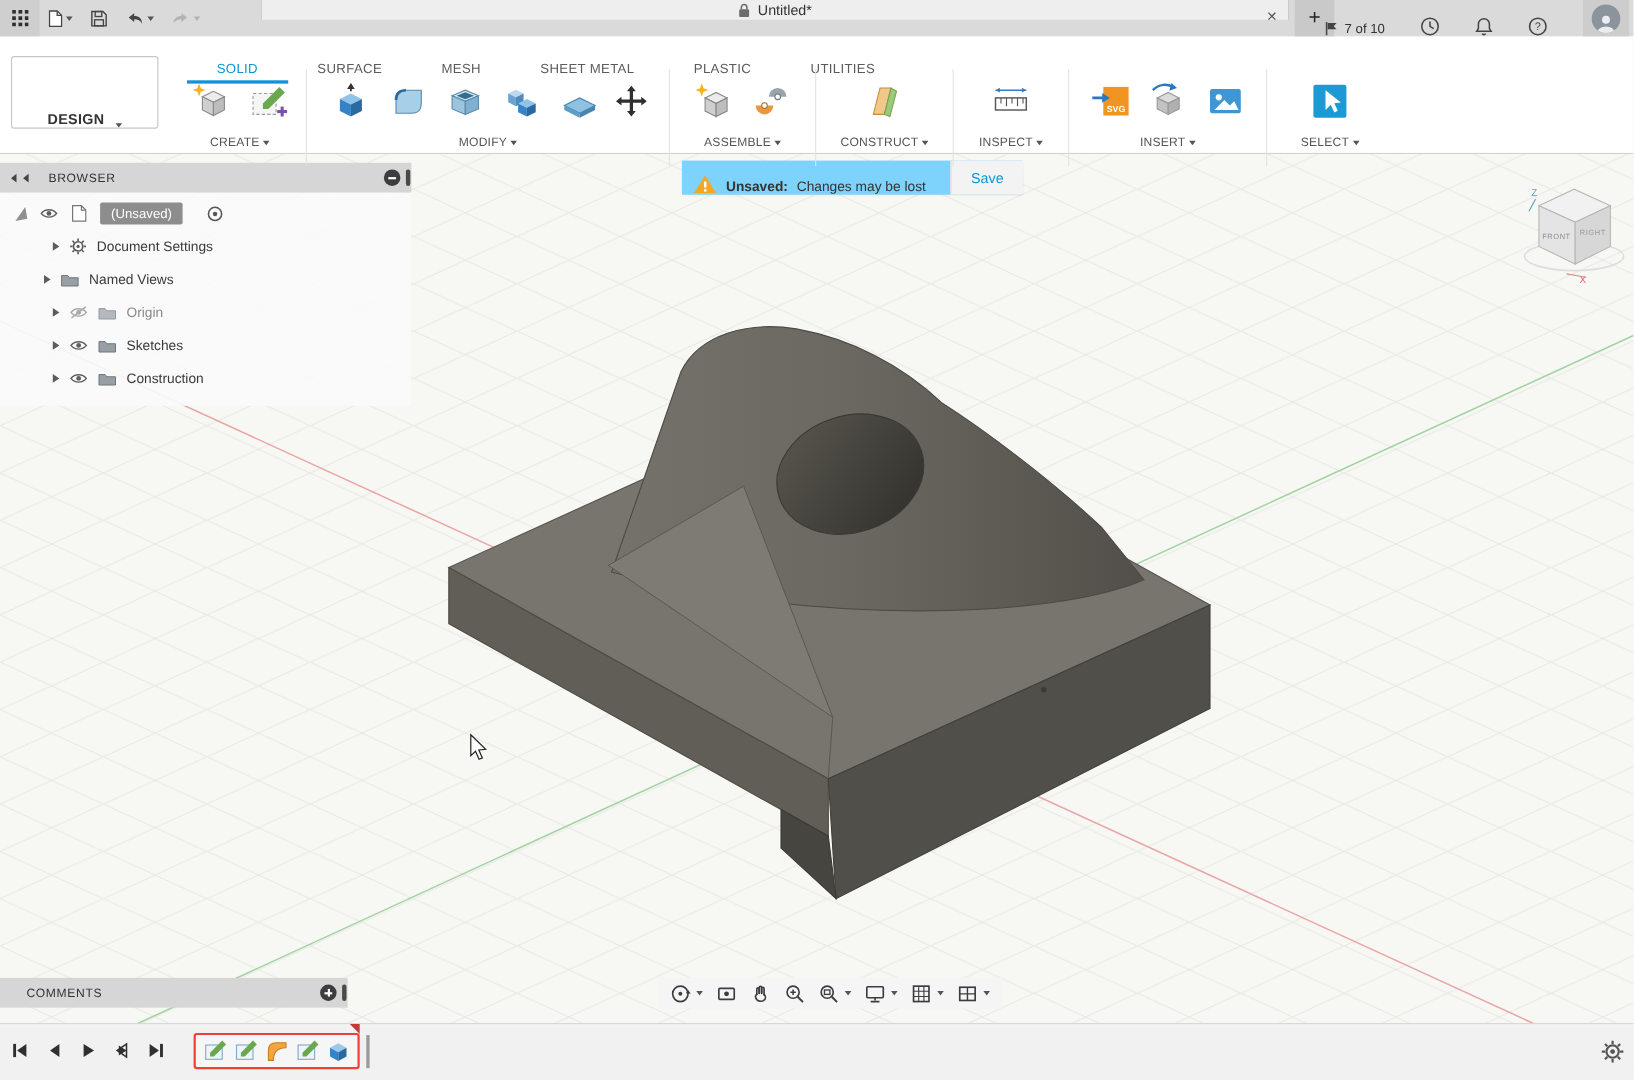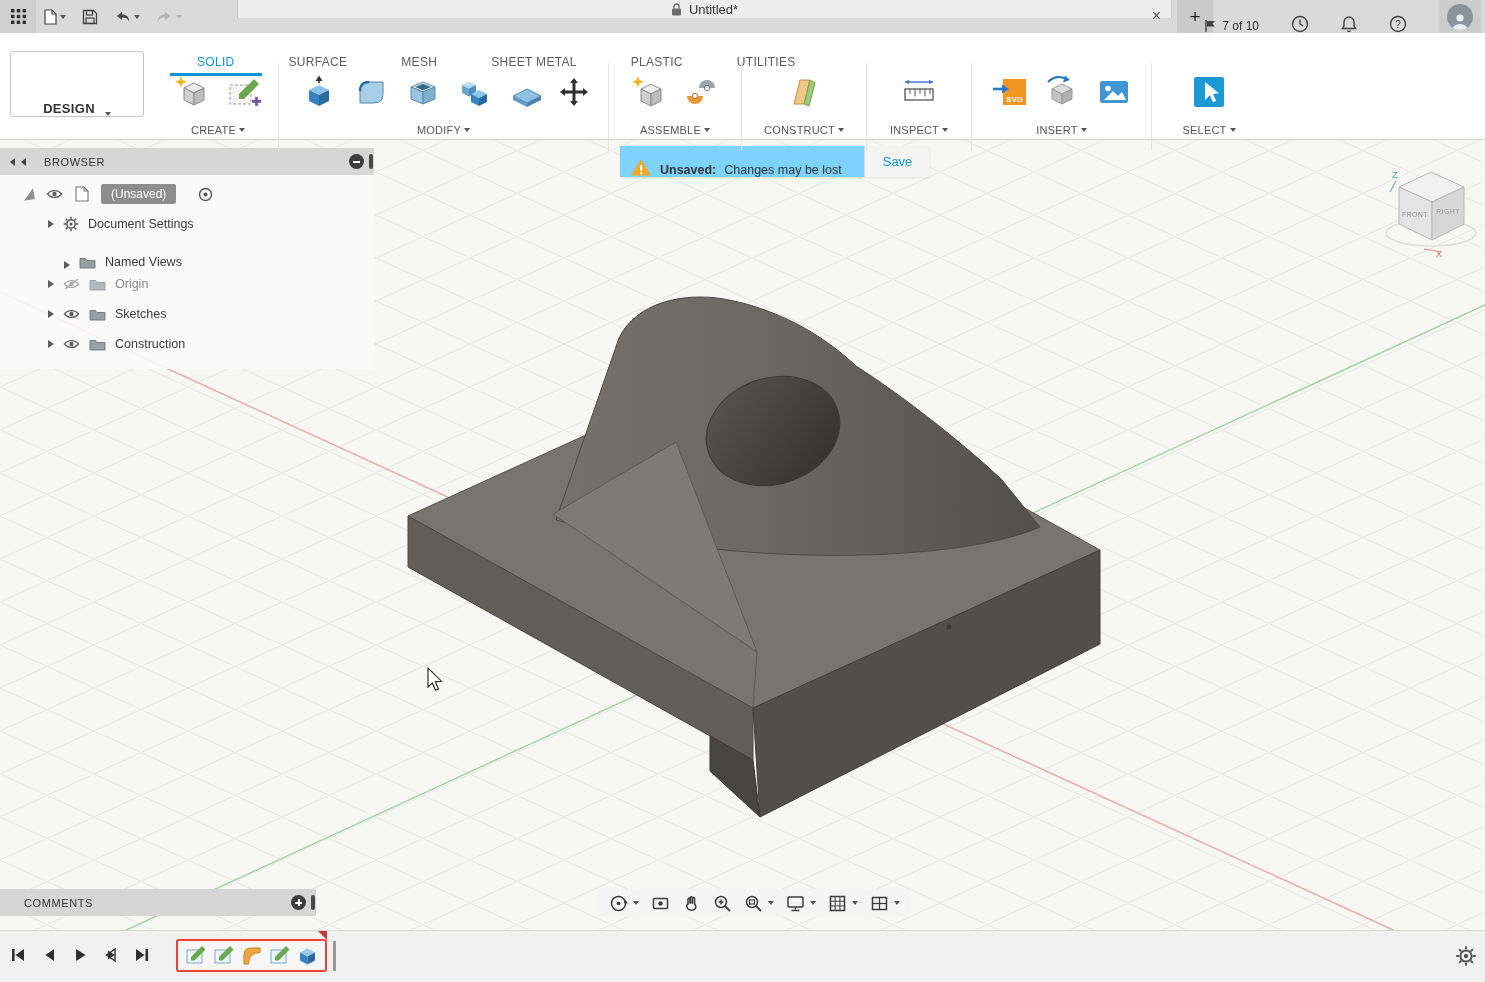--- a/index.html
+++ b/index.html
@@ -470,21 +470,21 @@
   <div class="panel-header">
     <span class="chevl"></span>
     <span class="chevl"></span>
     <span style="margin-left:12px;">BROWSER</span>
     <span class="hide-circle">
         <span class="bar"></span>
       </span>
     <span class="grip"></span>
   </div>
   <div class="browser-body">
-    <div class="brow" style="padding-left:23px; gap:12px;">
+    <div class="brow" style="padding-left:13px; gap:12px;">
       <span class="rootmark"></span>
       <svg width="17" height="12">
         <path d="M1.5 6 C5 1.5 12 1.5 15.5 6 C12 10.5 5 10.5 1.5 6 Z" fill="none" stroke="#5f5f5f" stroke-width="1.3"></path>
         <circle cx="8.5" cy="6" r="2.2" fill="#5f5f5f"></circle>
       </svg>
       <svg width="14" height="16">
         <path d="M1 1 h8 l4 4 v10 H1 Z" fill="#fff" stroke="#777" stroke-width="1.1"></path>
         <path d="M9 1 v4 h4" fill="none" stroke="#777" stroke-width="1.1"></path>
       </svg>
       <span class="chip">(Unsaved)</span>
@@ -506,21 +506,21 @@
           <line x1="2.9" y1="2.9" x2="4.5" y2="4.5"></line>
             <line x1="11.5" y1="11.5" x2="13.1" y2="13.1"></line>
           <line x1="13.1" y1="2.9" x2="11.5" y2="4.5"></line>
             <line x1="4.5" y1="11.5" x2="2.9" y2="13.1"></line>
         </g>
         <circle cx="8" cy="8" r="1.5" fill="#5a5a5a"></circle>
       </svg>
       <span class="blabel">Document Settings</span>
     </div>
 
-    <div class="brow" style="padding-left:64px;align-items:flex-end;">
+    <div class="brow" style="padding-left:40px;">
       <span class="tri"></span>
       <svg width="17" height="13">
         <path d="M1 2.5 h5.5 l1.5 2 H16 v7.5 H1 Z" fill="#98a0a6" stroke="#6e757a" stroke-width="0.9"></path>
       </svg>
       <span class="blabel">Named Views</span>
     </div>
 
     <div class="brow" style="padding-left:48px;">
       <span class="tri"></span>
       <svg width="17" height="12">

